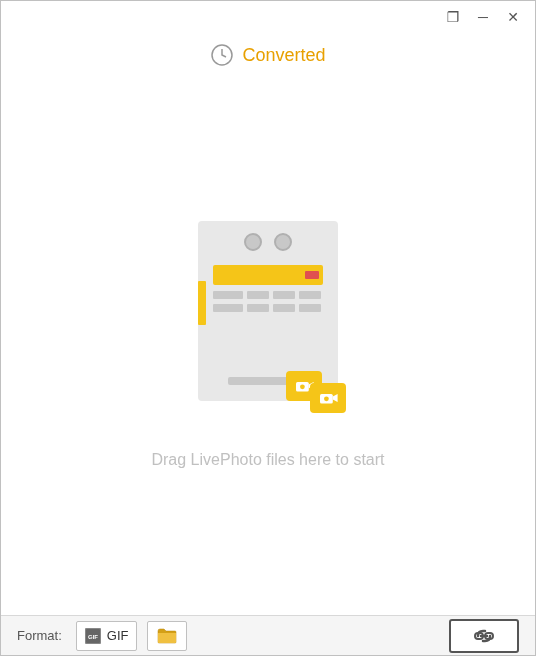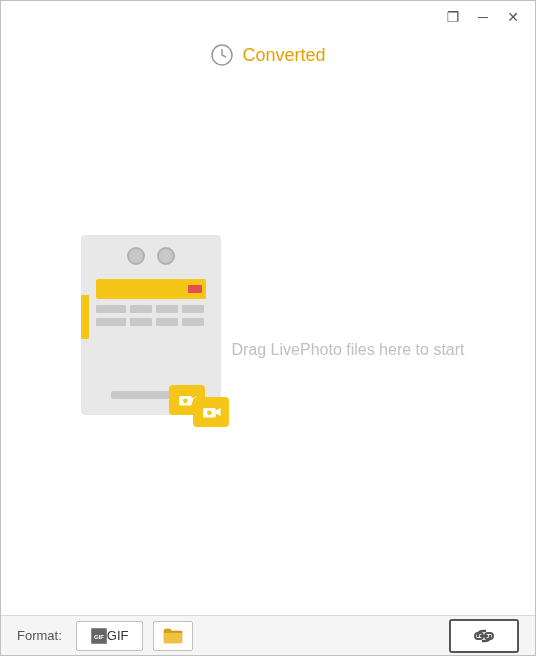--- a/index.html
+++ b/index.html
@@ -77,20 +77,21 @@
     .header-title {
       font-size: 18px;
       font-weight: 400;
       color: #e8a000;
     }
 
     
     .main-content {
       flex: 1;
       display: flex;
+      flex-direction: column;
       align-items: center;
       justify-content: center;
       position: relative;
     }
 
     
     .drop-illustration {
       width: 160px;
       height: 200px;
       position: relative;
@@ -241,21 +242,22 @@
       margin-right: 4px;
     }
 
     .format-input-group {
       display: flex;
       align-items: center;
       background: #ffffff;
       border: 1px solid #c0c0c0;
       border-radius: 2px;
       height: 30px;
-      padding: 0 14px;
+      padding: 0 8px;
+      gap: 6px;
     }
 
     .format-icon {
       width: 16px;
       height: 16px;
       background: #888;
       border-radius: 1px;
       font-size: 8px;
       color: white;
       display: flex;

